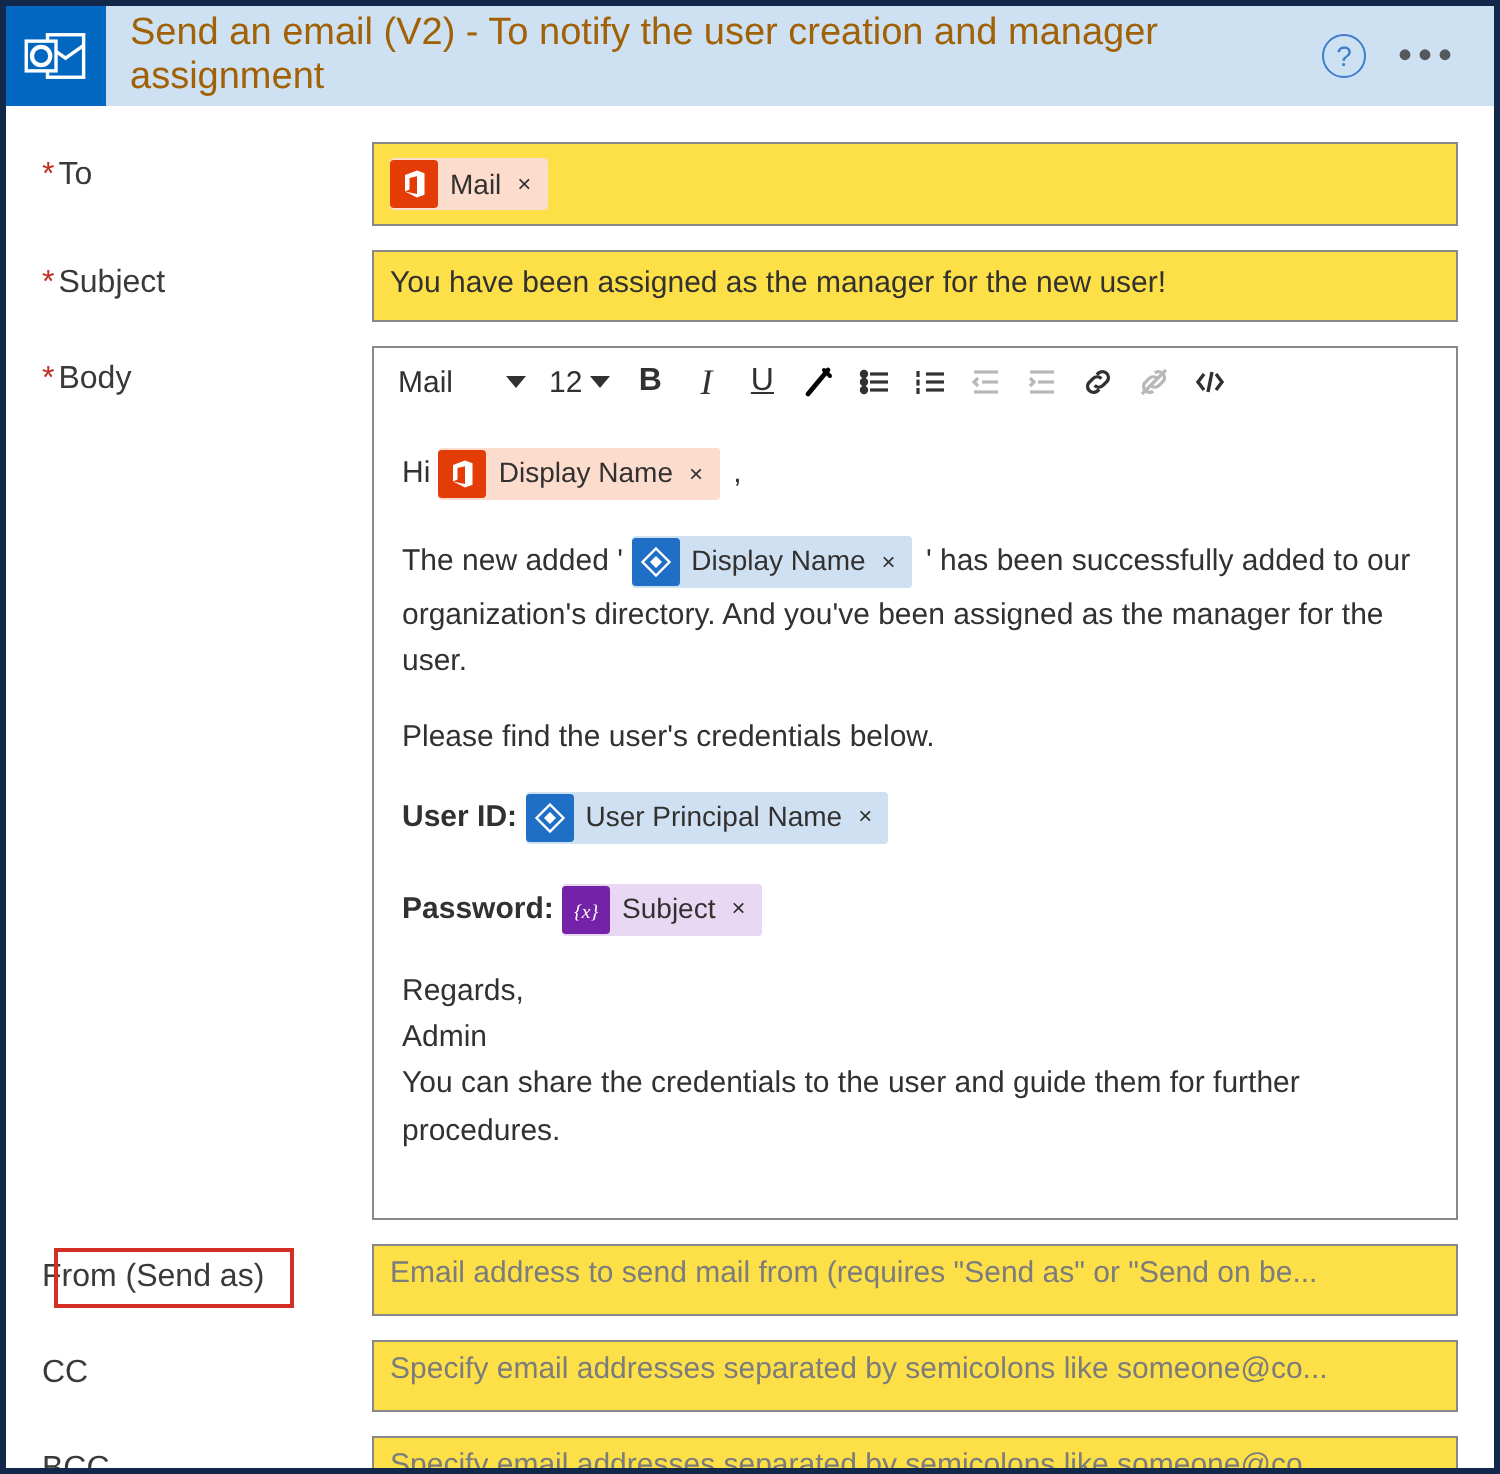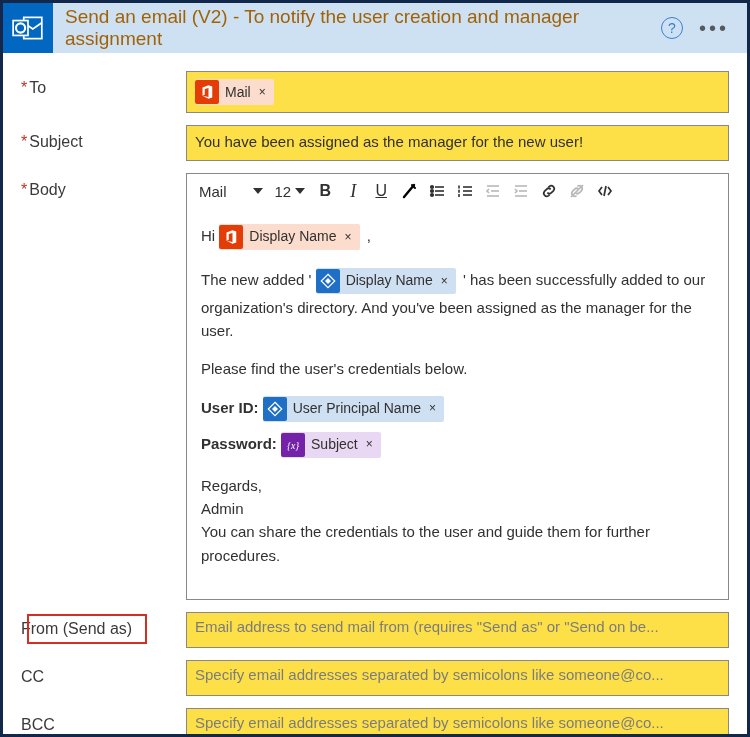--- a/index.html
+++ b/index.html
@@ -194,21 +194,21 @@
                       <path d="M12 3 L21 12 L12 21 L3 12 Z" fill="none" stroke="#fff" stroke-width="1.6"></path>
                       <path d="M12 8 L16 12 L12 16 L8 12 Z" fill="#fff"></path>
                     </svg>
                   </span>
                 <span class="tok-name">Display Name</span>
                 <span class="tok-x">×</span>
               </span>
               <span>' has been successfully  added to our organization's directory. And you've been assigned as the manager for the user.</span>
             </p>
             <p>Please find the user's credentials below.</p>
-            <p style="margin-bottom:6px">
+            <p style="margin-bottom:16px">
               <strong>User ID:</strong>
               <span class="tok aad">
                 <span class="tok-ico">
                     <svg viewBox="0 0 24 24">
                       <path d="M12 3 L21 12 L12 21 L3 12 Z" fill="none" stroke="#fff" stroke-width="1.6"></path>
                       <path d="M12 8 L16 12 L12 16 L8 12 Z" fill="#fff"></path>
                     </svg>
                   </span>
                 <span class="tok-name">User Principal Name</span>
                 <span class="tok-x">×</span>

